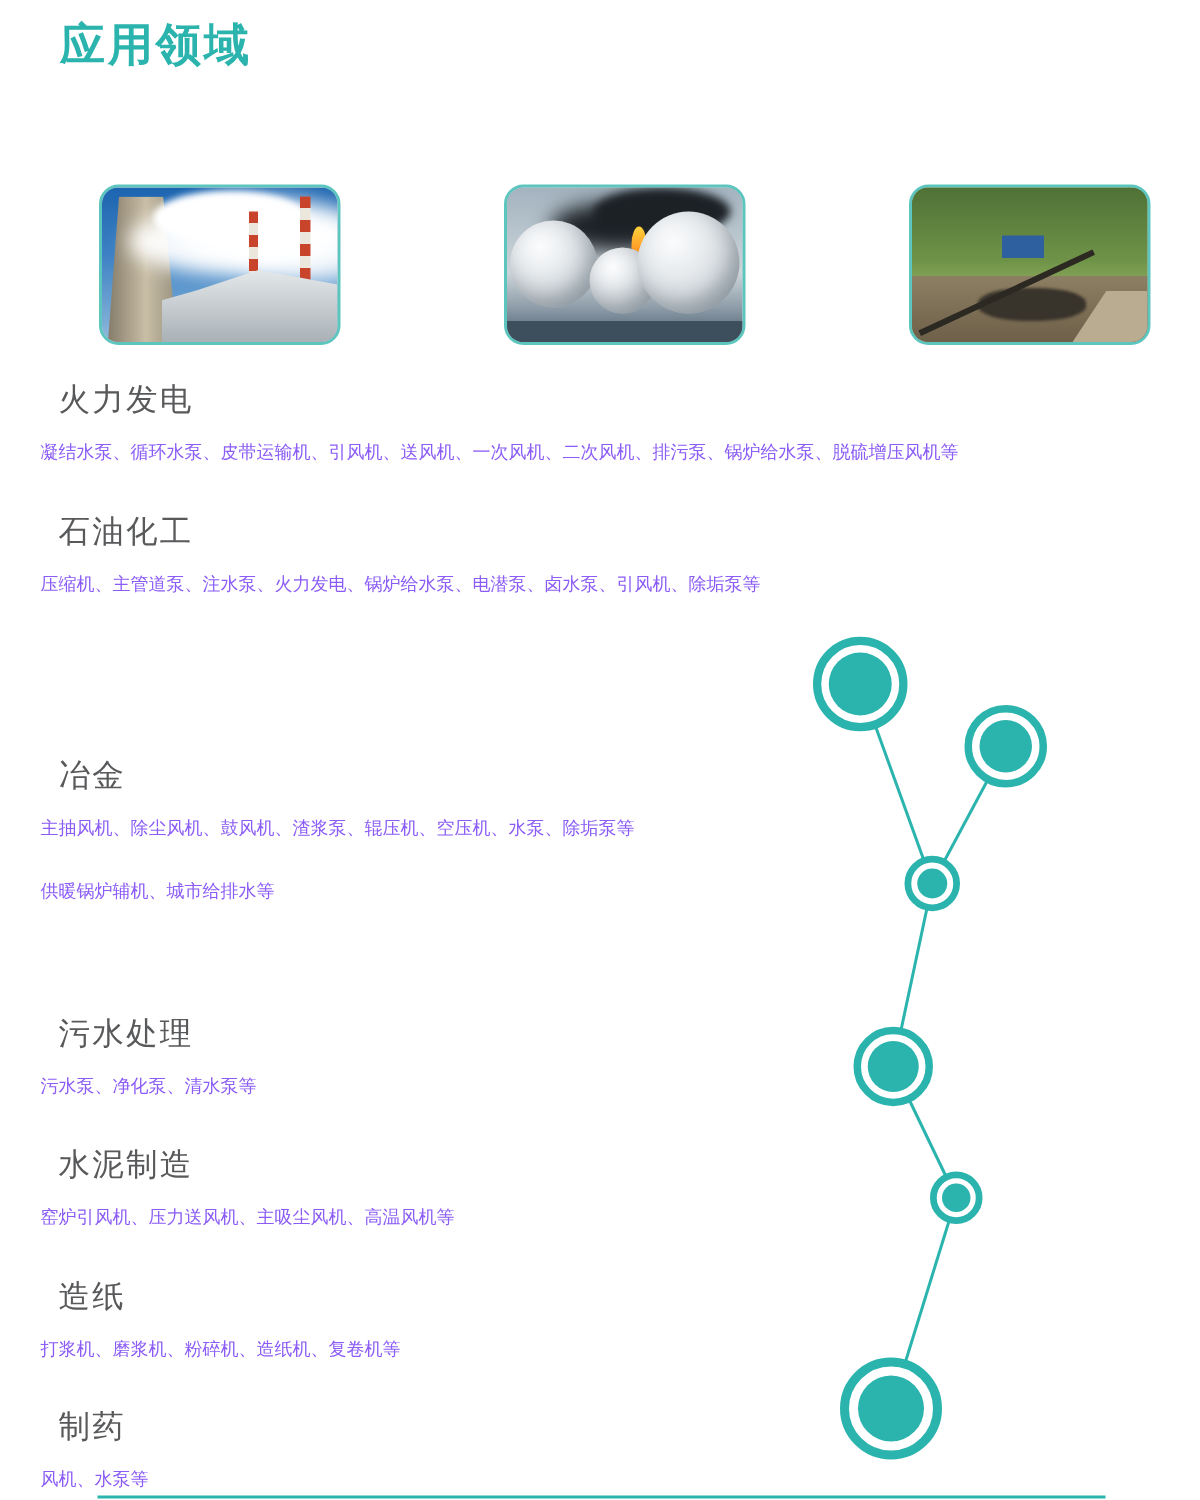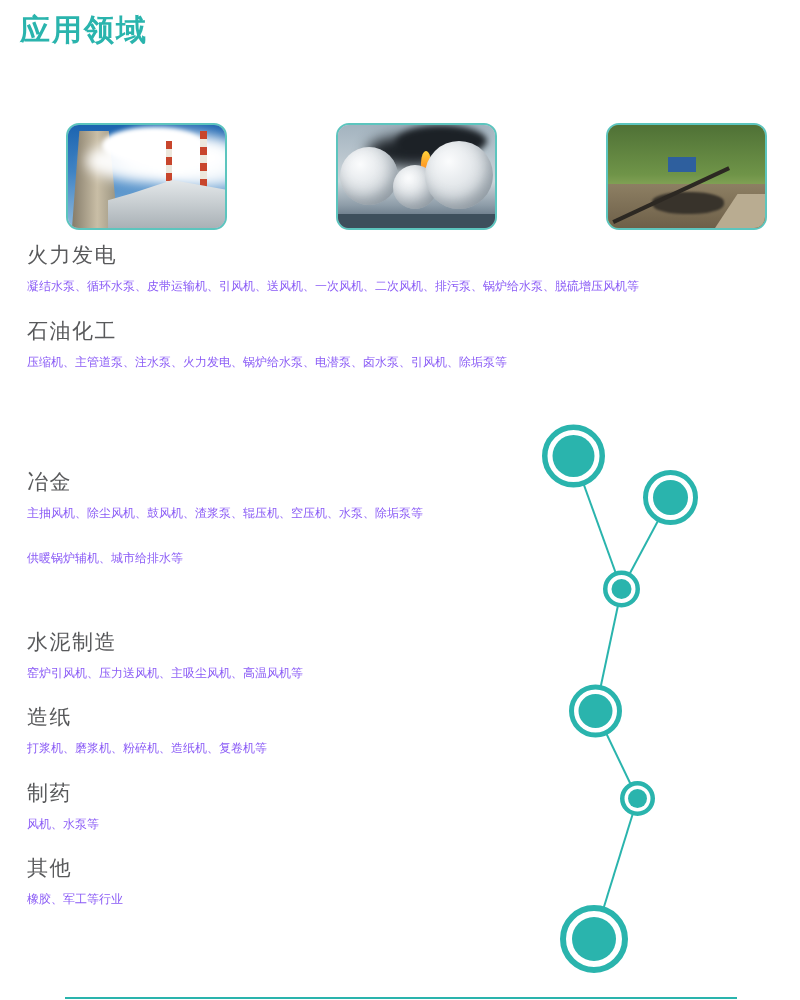--- a/index.html
+++ b/index.html
@@ -3,21 +3,21 @@
 <meta charset="utf-8">
 <style>
   html,body{margin:0;padding:0;}
   body{
     width:800px;height:1000px;position:relative;overflow:hidden;
     background:#ffffff;
     font-family:"Liberation Sans","DejaVu Sans",sans-serif;
   }
   
   .page-title{
-    position:absolute;left:20px;top:10px;margin:0;
+    position:absolute;left:40px;top:10px;margin:0;
     font-size:30px;font-weight:bold;letter-spacing:2px;color:#2ab4ad;text-align:center;
   }
   
   .gallery{position:absolute;left:26px;top:107px;display:flex;gap:29px;}
   .photo{
     width:157px;height:103px;border:2px solid #5cc5be;border-radius:13px;
     overflow:hidden;position:relative;background:#cfd8dd;flex:none;
   }
   .photo *{position:absolute;}
   
@@ -54,21 +54,21 @@
   .p3 .ground{bottom:0;left:0;right:0;height:44px;background:linear-gradient(180deg,#8d7f63,#6e6049);}
   .p3 .coal{bottom:14px;left:44px;width:72px;height:22px;background:#38332b;border-radius:45%;filter:blur(1px);}
   .p3 .road{right:0;bottom:0;width:50px;height:34px;background:#b9ac91;clip-path:polygon(45% 0,100% 0,100% 100%,0 100%);}
   .p3 .equip{left:60px;top:32px;width:28px;height:15px;background:#2e5f9e;}
   .p3 .conveyor{left:6px;bottom:4px;width:128px;height:4px;background:#2c2822;
     transform:rotate(-25deg);transform-origin:left bottom;}
   
   .sections{position:absolute;left:27px;top:240px;width:660px;}
   .sec{height:75.5px;}
   .sec h2{
-    margin:0;font-size:21px;font-weight:normal;color:#58595b;
+    margin:12px;font-size:21px;font-weight:normal;color:#58595b;
     line-height:30px;letter-spacing:1.5px;white-space:nowrap;
   }
   .sec p{
     margin:9px 0 0;font-size:12px;color:#8b5cf6;line-height:15px;white-space:nowrap;
   }
   
   .deco{position:absolute;left:0;top:0;width:800px;height:1000px;pointer-events:none;}
   
   .bottom-line{position:absolute;left:65px;top:997px;width:672px;height:2px;background:#2ab4ad;}
 </style>
@@ -122,20 +122,24 @@
 
   <section class="sec">
     <h2>冶金</h2>
     <p>主抽风机、除尘风机、鼓风机、渣浆泵、辊压机、空压机、水泵、除垢泵等</p>
   </section>
 
   <section class="sec">
     <p>供暖锅炉辅机、城市给排水等</p>
   </section>
 
+  <section class="sec">
+    <h2>污水处理</h2>
+    <p>污水泵、净化泵、清水泵等</p>
+  </section>
 
   <section class="sec">
     <h2>水泥制造</h2>
     <p>窑炉引风机、压力送风机、主吸尘风机、高温风机等</p>
   </section>
 
   <section class="sec">
     <h2>造纸</h2>
     <p>打浆机、磨浆机、粉碎机、造纸机、复卷机等</p>
   </section>

